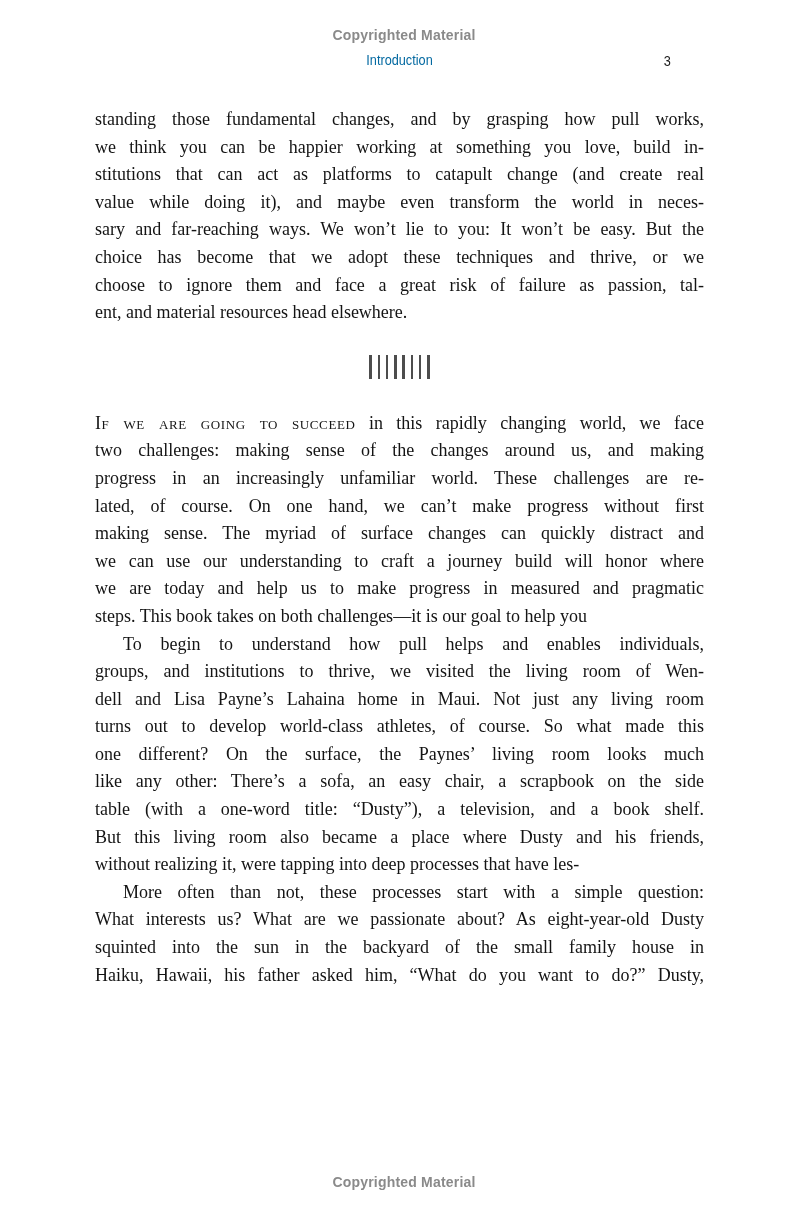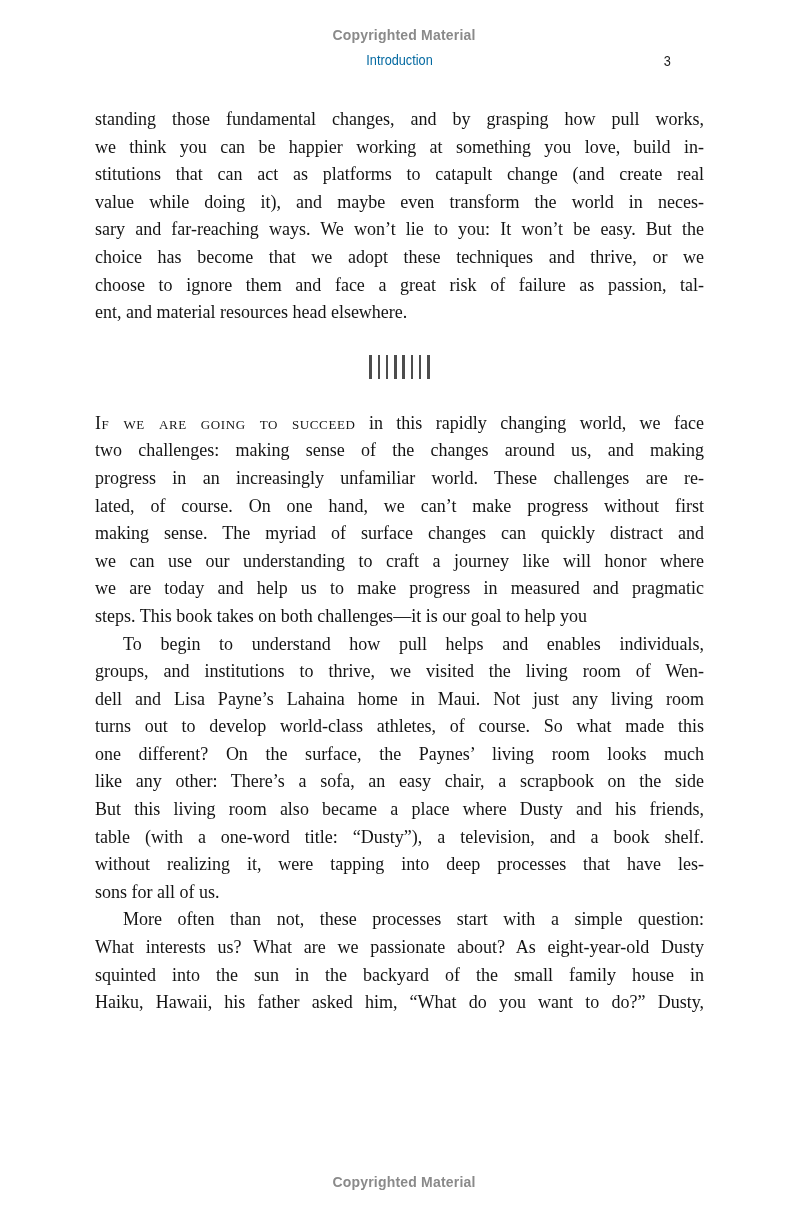--- a/index.html
+++ b/index.html
@@ -87,39 +87,38 @@
     <div class="para">
       <div class="line lead">
         <span class="lead-smallcaps">If we are going to succeed</span><span> in this rapidly changing world, we face</span>
       </div>
       <div class="lines">
 
       <div class="line">two challenges: making sense of the changes around us, and making</div>
           <div class="line">progress in an increasingly unfamiliar world. These challenges are re-</div>
           <div class="line">lated, of course. On one hand, we can’t make progress without first</div>
           <div class="line">making sense. The myriad of surface changes can quickly distract and</div>
-          <div class="line">we can use our understanding to craft a journey like will honor where</div>
+          <div class="line">we can use our understanding to craft a journey build will honor where</div>
           <div class="line">we are today and help us to make progress in measured and pragmatic</div>
           <div class="line">steps. This book takes on both challenges—it is our goal to help you</div>
         </div>
     </div>
 
     <div class="para indent">
       <div class="lines">
 
       <div class="line">To begin to understand how pull helps and enables individuals,</div>
           <div class="line">groups, and institutions to thrive, we visited the living room of Wen-</div>
           <div class="line">dell and Lisa Payne’s Lahaina home in Maui. Not just any living room</div>
           <div class="line">turns out to develop world-class athletes, of course. So what made this</div>
           <div class="line">one different? On the surface, the Paynes’ living room looks much</div>
           <div class="line">like any other: There’s a sofa, an easy chair, a scrapbook on the side</div>
+          <div class="line">table (with a one-word title: “Dusty”), a television, and a book shelf.</div>
           <div class="line">But this living room also became a place where Dusty and his friends,</div>
-          <div class="line">table (with a one-word title: “Dusty”), a television, and a book shelf.</div>
           <div class="line">without realizing it, were tapping into deep processes that have les-</div>
-          <div class="line">sons for all of us.</div>
         </div>
     </div>
 
     <div class="para indent justify-last">
       <div class="lines">
 
       <div class="line">More often than not, these processes start with a simple question:</div>
           <div class="line">What interests us? What are we passionate about? As eight-year-old Dusty</div>
           <div class="line">squinted into the sun in the backyard of the small family house in</div>
           <div class="line">Haiku, Hawaii, his father asked him, “What do you want to do?” Dusty,</div>

